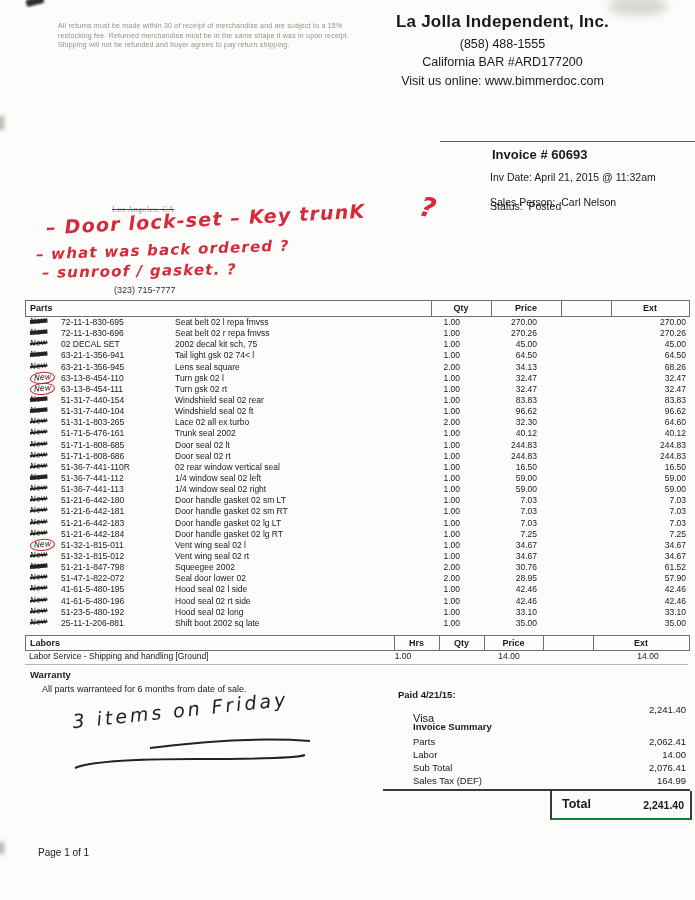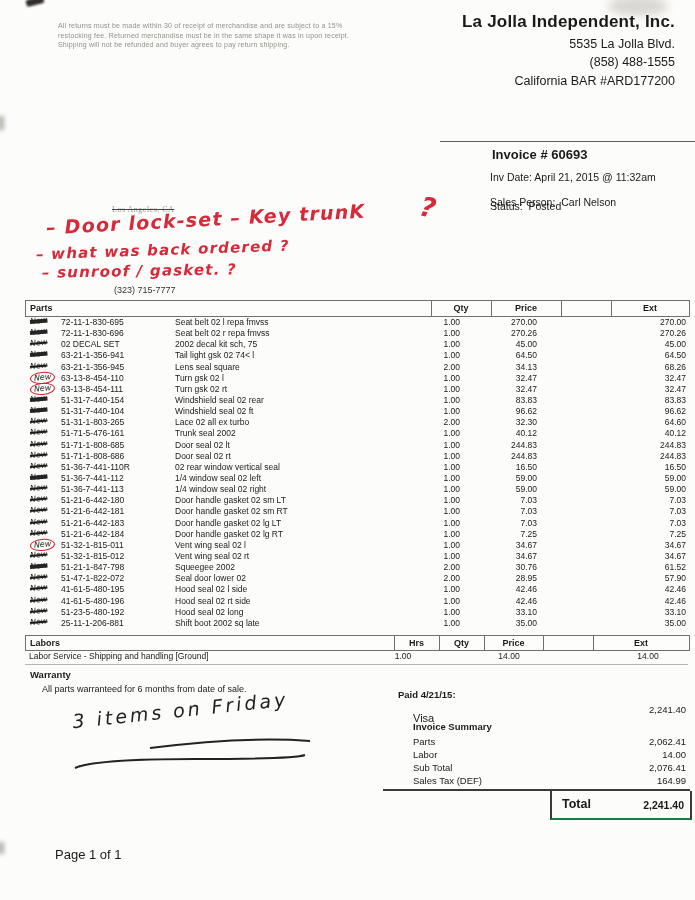--- a/index.html
+++ b/index.html
@@ -9,21 +9,21 @@
   }
   .abs{position:absolute;}
   
   .corner-mark{left:26px;top:-2px;width:18px;height:7px;background:#2f2d2b;transform:rotate(-14deg);border-radius:2px;filter:blur(1px);}
   .smudge-tr{left:608px;top:-4px;width:60px;height:20px;background:#c7c4be;border-radius:50%;filter:blur(4px);opacity:.65;}
   .edge-mark1{left:-2px;top:116px;width:6px;height:14px;background:#b5b2ac;filter:blur(2px);}
   .edge-mark2{left:-2px;top:842px;width:6px;height:12px;background:#b5b2ac;filter:blur(2px);}
   
   .return-policy{left:58px;top:21px;width:350px;font-size:7px;line-height:9.5px;color:#92908a;letter-spacing:.2px;filter:blur(.25px);}
   
-  .company{left:330px;top:12px;width:345px;text-align:right;}
+  .company{left:330px;top:12px;width:345px;text-align:center;}
   .company .name{font-size:17px;font-weight:bold;letter-spacing:.2px;}
   .company .line{font-size:12.5px;margin-top:4.5px;}
   
   .inv-rule{left:440px;top:141px;width:255px;height:1px;background:#5a5a5a;}
   .inv-title{left:492px;top:147px;font-size:13px;font-weight:bold;}
   .inv-date{left:490px;top:171px;font-size:10.5px;}
   .inv-sales{left:490px;top:196px;font-size:10.5px;}
   .inv-status{left:490px;top:200px;font-size:10.5px;}
   
   .red-note{font-family:"DejaVu Sans",sans-serif;font-style:italic;font-weight:bold;color:#d6293a;white-space:nowrap;letter-spacing:1.2px;}
@@ -72,41 +72,41 @@
   .sum-head{left:413px;top:721px;font-size:9.5px;font-weight:bold;}
   .sum-rows{left:413px;top:736px;width:273px;}
   .srow{position:relative;height:13px;font-size:9.5px;}
   .srow .sl{position:absolute;left:0;}
   .srow .sv{position:absolute;right:0;text-align:right;}
   .sum-rule{left:383px;top:789px;width:307px;height:2px;background:#3a3a3a;}
   .total-box{left:550px;top:791px;width:138px;height:27px;border-left:2px solid #3a3a3a;border-right:2px solid #3a3a3a;border-bottom:2px solid #15803d;}
   .total-label{position:absolute;left:10px;top:6px;font-size:12.5px;font-weight:bold;}
   .total-value{position:absolute;right:6px;top:8px;font-size:10.5px;font-weight:bold;}
   
-  .page-footer{left:55px;top:847px;font-size:13px;}
+  .page-footer{left:38px;top:847px;font-size:10px;}
 </style>
 </head>
 <body>
 
 <div class="abs corner-mark"></div>
 <div class="abs smudge-tr"></div>
 <div class="abs edge-mark1"></div>
 <div class="abs edge-mark2"></div>
 
 <div class="abs return-policy">
   <div>All returns must be made within 30 of receipt of merchandise and are subject to a 15%</div>
   <div>restocking fee.  Returned merchandise must be in the same shape it was in upon receipt.</div>
   <div>Shipping will not be refunded and buyer agrees to pay return shipping.</div>
 </div>
 
 <div class="abs company">
   <div class="name">La Jolla Independent, Inc.</div>
-  <div class="line">5535 La Jolla Blvd.</div>
   <div class="line">(858) 488-1555</div>
   <div class="line">California BAR #ARD177200</div>
+  <div class="line">Visit us online: www.bimmerdoc.com</div>
 </div>
 
 <div class="abs inv-rule"></div>
 <div class="abs inv-title">Invoice #  60693</div>
 <div class="abs inv-date">Inv Date: April 21, 2015 @ 11:32am</div>
 <div class="abs inv-sales">
   <span>Sales Person:</span>&nbsp;
   <span>Carl Nelson</span>
 </div>
 <div class="abs inv-status">

